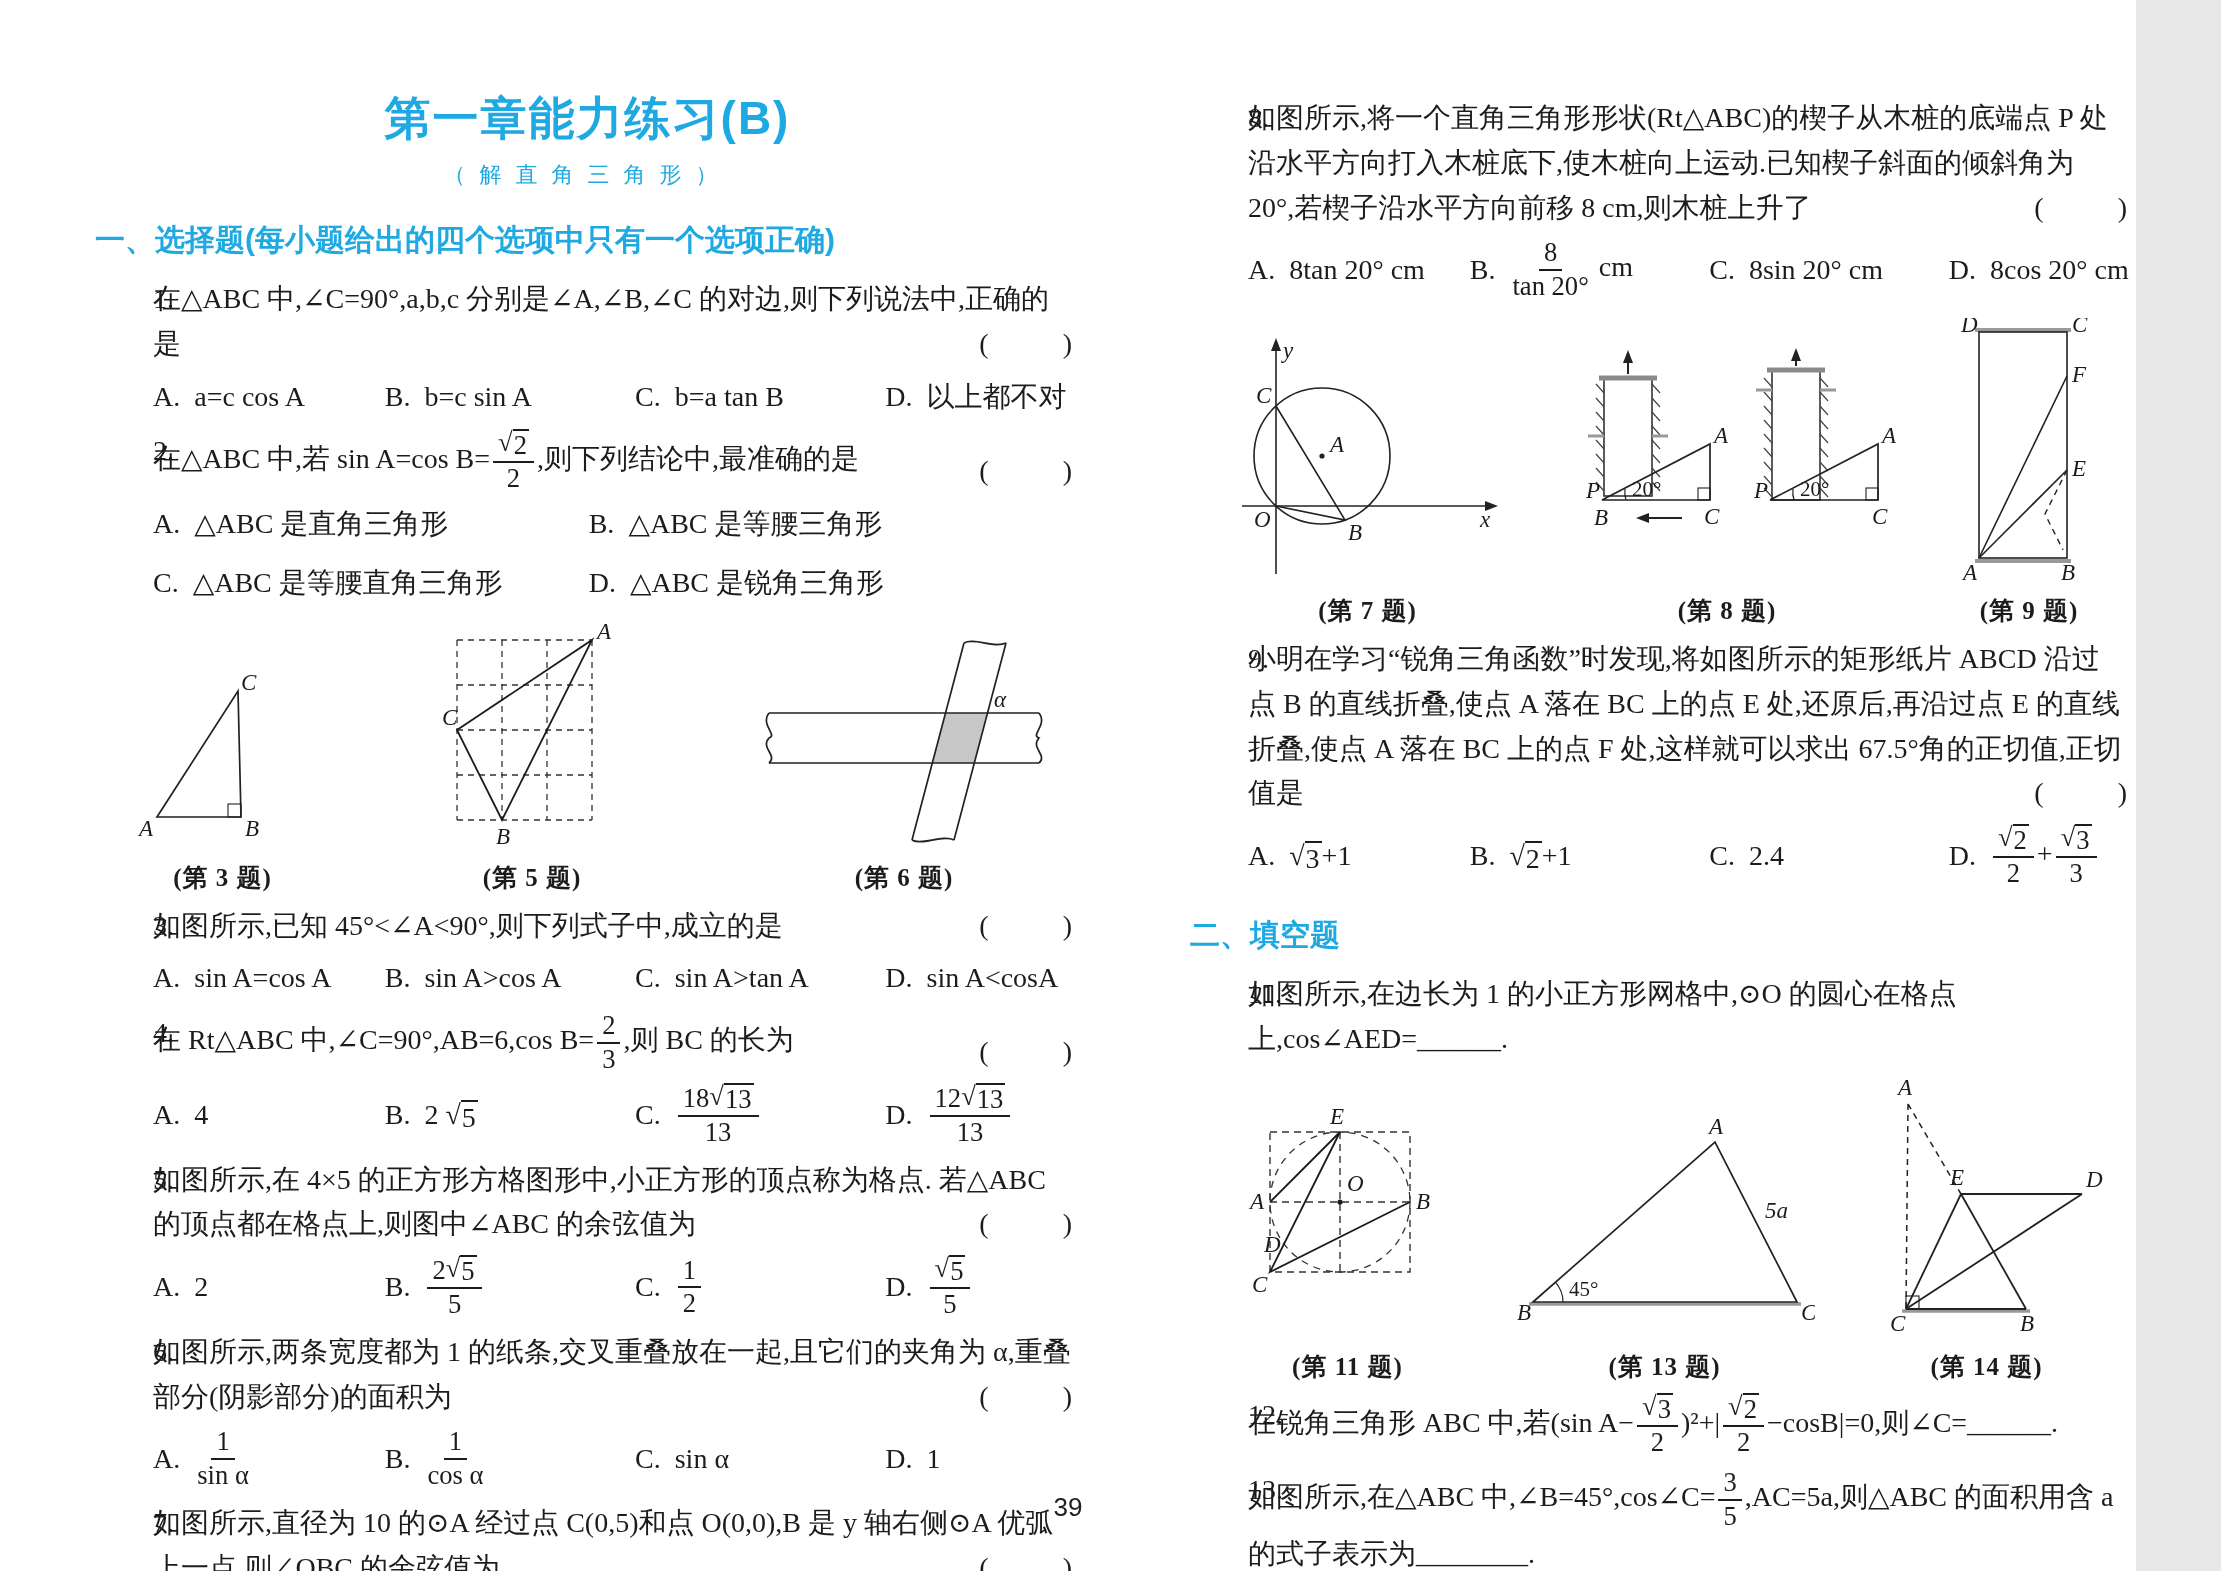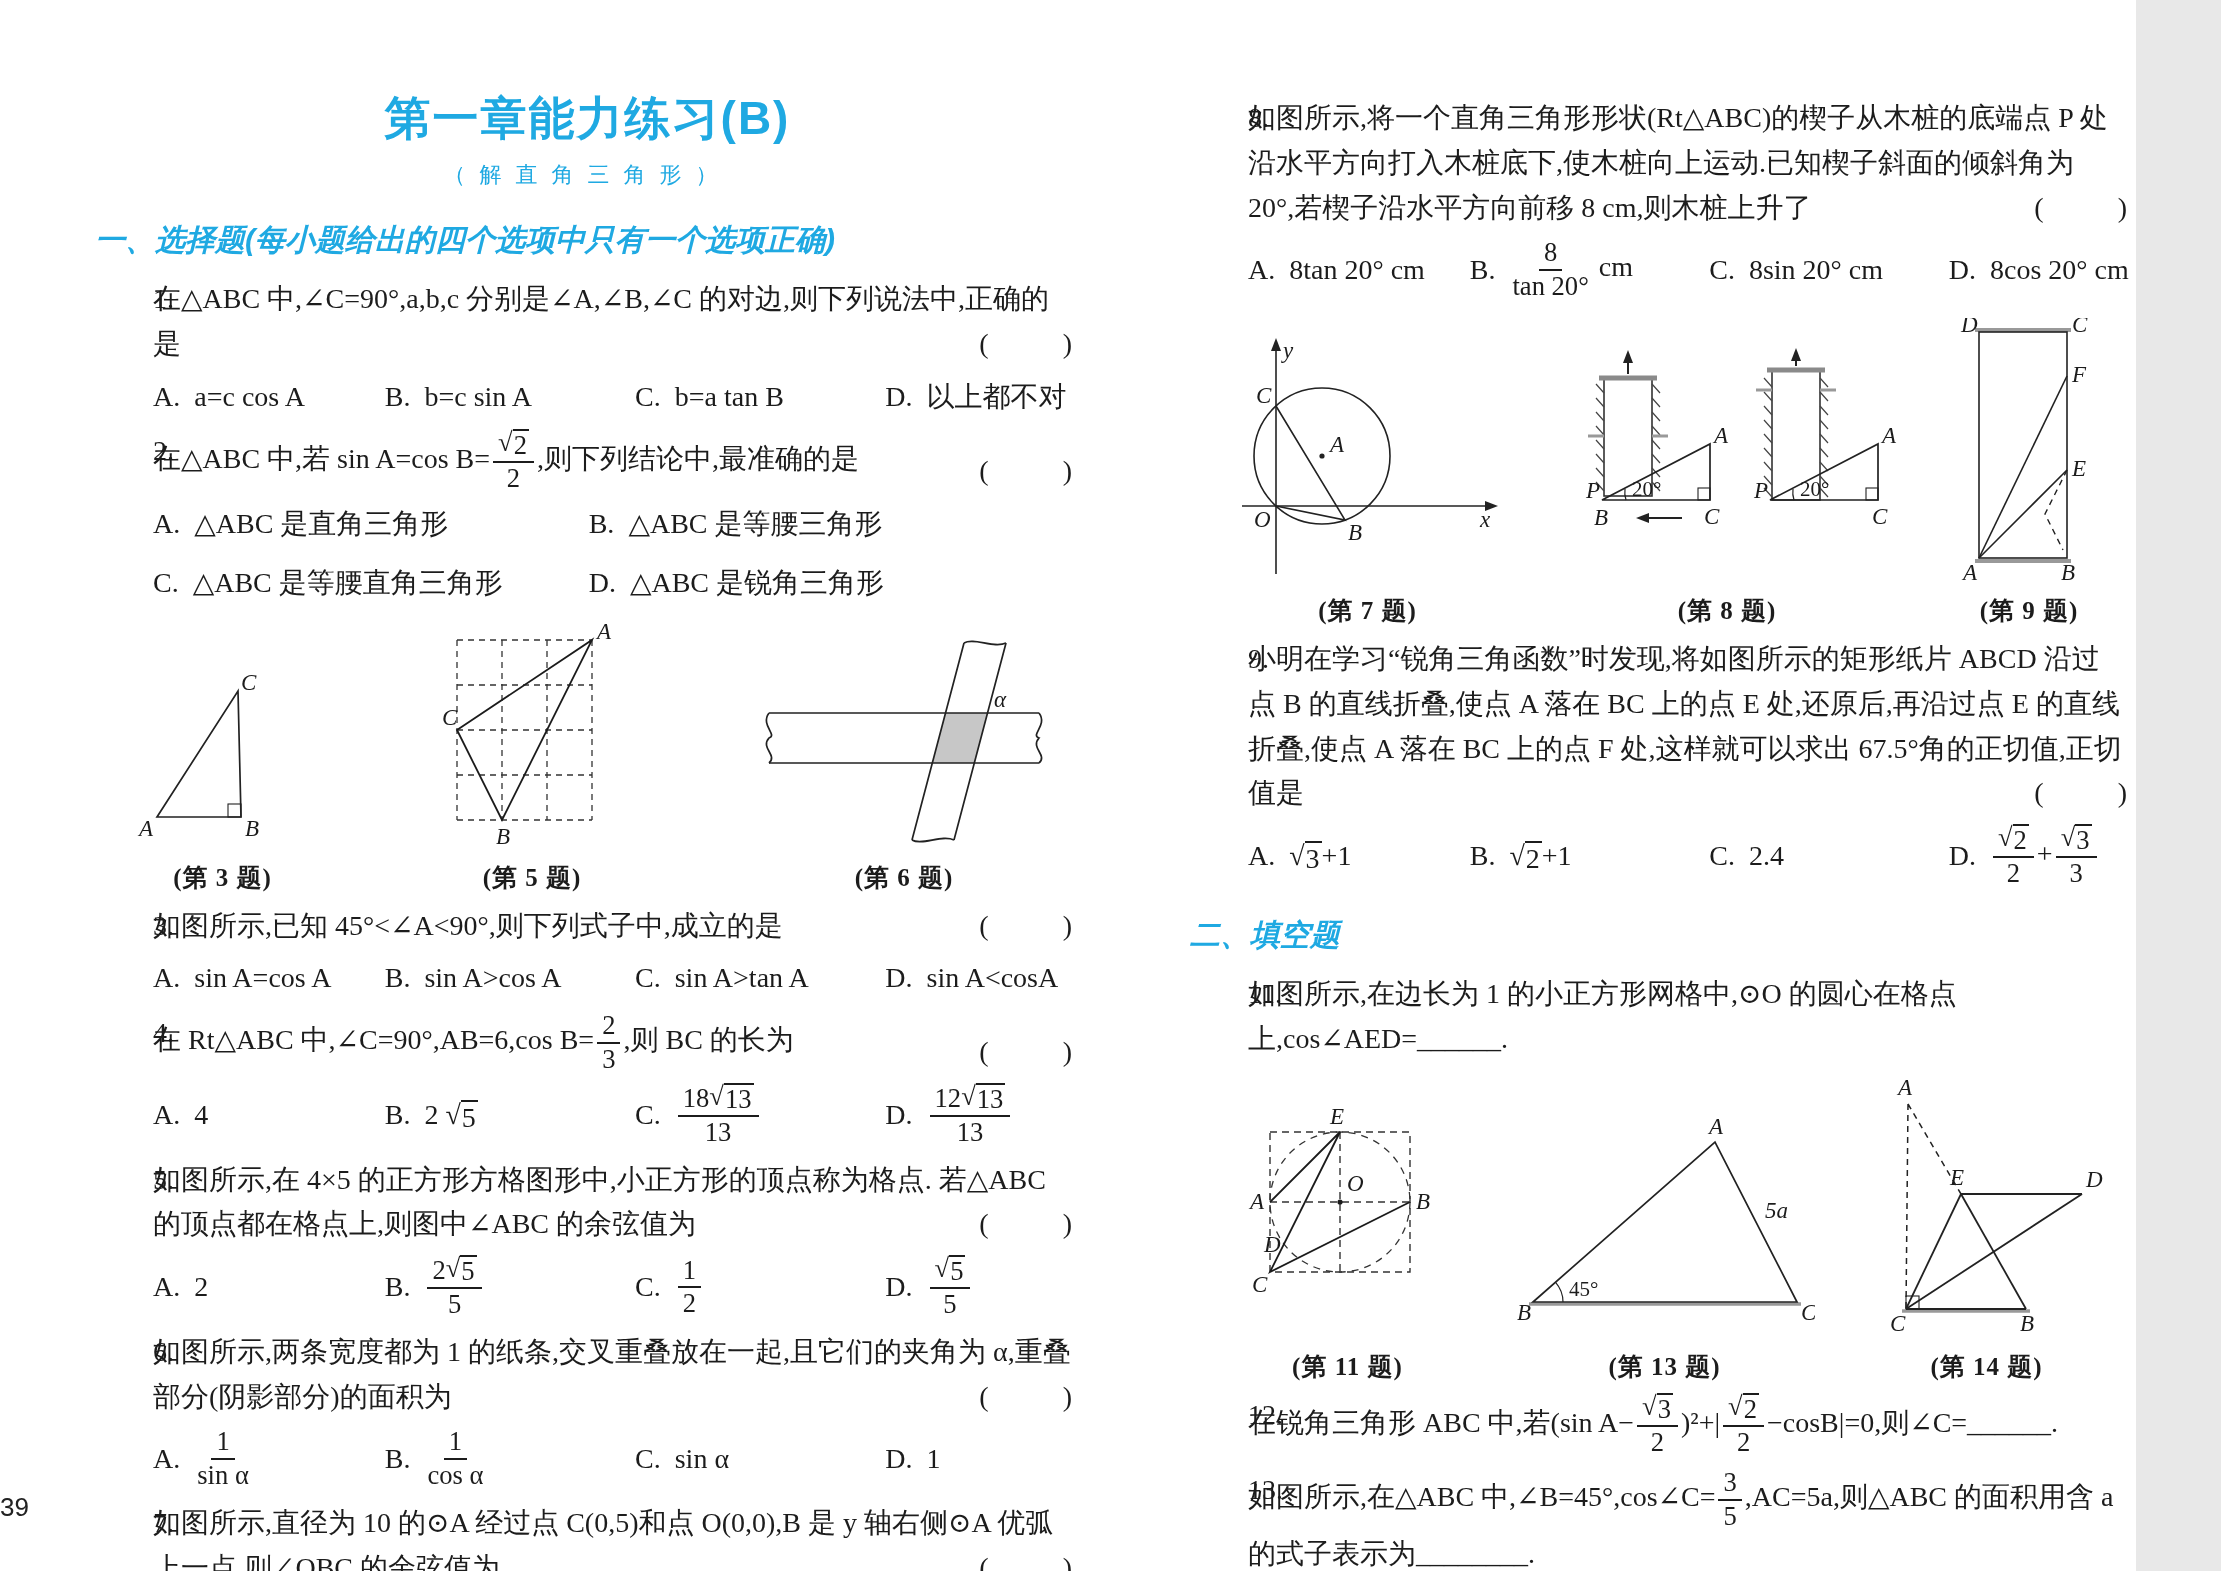--- a/index.html
+++ b/index.html
@@ -7,21 +7,21 @@
   .page{position:relative;width:2136px;height:1571px;background:#ffffff;overflow:hidden;
         font-family:"Liberation Serif","DejaVu Serif",serif;color:var(--ink);font-size:28px;}
   .col{position:absolute;top:88px;}
   .col-left{left:95px;width:985px;}
   .col-right{left:1190px;width:945px;top:96px;}
   .title{font-family:"Liberation Sans","DejaVu Sans",sans-serif;font-weight:700;font-size:46px;
          color:var(--accent);text-align:center;margin:0 0 10px 0;letter-spacing:2px;}
   .subtitle{font-size:22px;color:var(--accent);text-align:center;letter-spacing:14px;
             margin:0 0 30px 0;}
   .sec{font-family:"Liberation Sans","DejaVu Sans",sans-serif;font-weight:700;font-size:30px;
-       color:var(--accent);margin:0 0 16px 0;font-style:italic;}
+       color:var(--accent);margin:0 0 16px 0;}
   .sec.mid{margin-top:26px;}
   .prob{position:relative;padding-left:58px;margin-bottom:10px;line-height:1.6;}
   .pnum{position:absolute;left:0;top:0;}
   .stem{position:relative;padding-right:8px;}
   .ans{position:absolute;right:2px;bottom:0;letter-spacing:6px;}
   .opts{display:grid;margin:8px 0 6px 0;align-items:center;row-gap:14px;}
   .g4{grid-template-columns:25% 27% 27% 21%;}
   .g2{grid-template-columns:47% 53%;}
   .opt{display:flex;align-items:center;}
   .ol{margin-right:14px;}
@@ -33,21 +33,21 @@
   .rt{white-space:nowrap;display:inline-flex;align-items:flex-start;}
   .rt .rg{line-height:1.05;}
   .rt .ov{border-top:2px solid var(--ink);line-height:1.05;padding:1px 2px 0 1px;}
   
   .figrow{display:flex;justify-content:space-between;align-items:flex-end;padding:6px 26px 2px 40px;margin-bottom:8px;}
   .fig{text-align:center;margin:0;}
   .figcap{font-weight:700;font-size:25px;margin-top:4px;letter-spacing:1px;font-family:Liberation Serif, serif;}
   svg text{font-family:"Liberation Serif","DejaVu Serif",serif;font-style:italic;
            font-size:23px;fill:var(--ink);}
   svg text.up{font-style:normal;font-size:21px;}
-  .pageno{position:absolute;left:0;right:0;bottom:48px;
+  .pageno{position:absolute;left:0;right:0;bottom:48px;text-align:center;
           font-family:"Liberation Sans","DejaVu Sans",sans-serif;font-size:26px;color:#222;}
 </style>
 </head>
 <body>
 
 <div class="page">
 
   <div class="col col-left">
     <h1 class="title">第一章能力练习(B)</h1>
     <div class="subtitle">（解直角三角形）</div>

